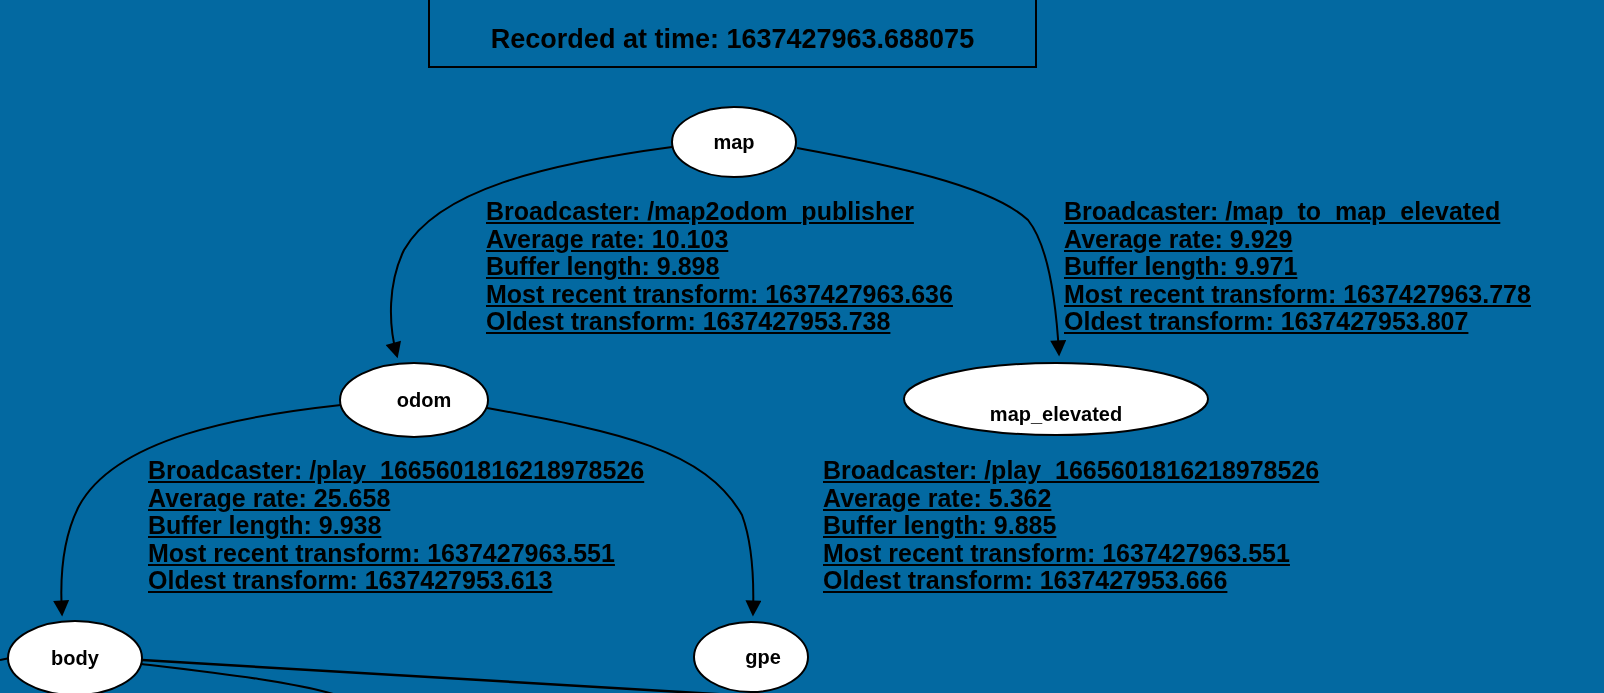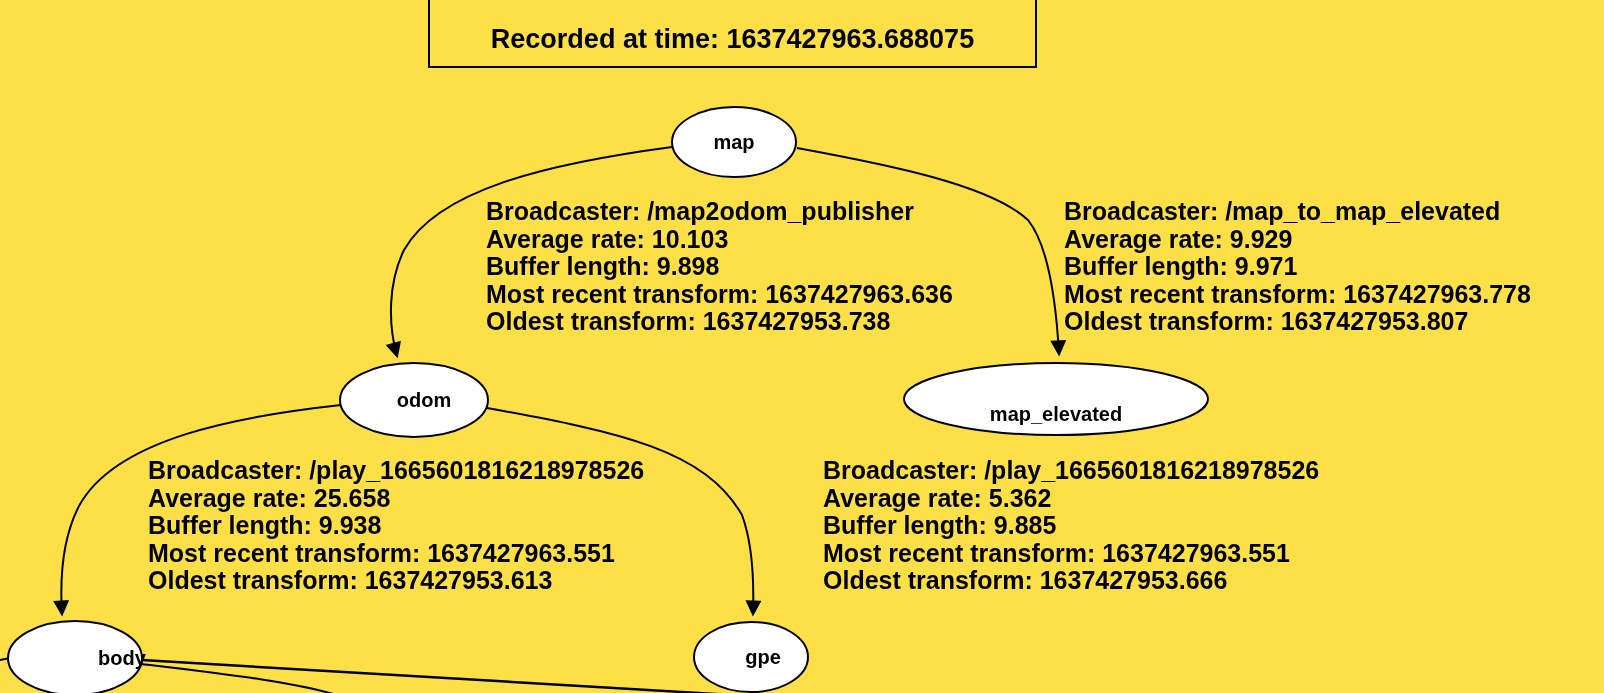--- a/index.html
+++ b/index.html
@@ -1,21 +1,21 @@
 <!DOCTYPE html>
 <html><head>
 <meta charset="utf-8">
 <style>
   html, body { margin: 0; padding: 0; background: #ffffff; }
   .canvas {
     position: relative;
     width: 1604px;
     height: 693px;
     overflow: hidden;
-    background: #fde047;
+    background: #0369a1;
     font-family: "Liberation Sans", sans-serif;
     color: #000000;
   }
   .graph-svg { position: absolute; left: 0; top: 0; }
   .title-box {
     position: absolute;
     left: 428px;
     top: -10px;
     width: 609px;
     height: 78px;
@@ -35,20 +35,21 @@
     font-size: 20px;
     font-weight: bold;
     white-space: nowrap;
   }
   .edge-label {
     position: absolute;
     font-size: 25px;
     font-weight: bold;
     line-height: 27.5px;
     white-space: nowrap;
+    text-decoration: underline;
   }
 </style>
 </head>
 <body>
 
 <div class="canvas">
 
   <svg class="graph-svg" width="1604" height="693" viewBox="0 0 1604 693">
     <defs>
       <marker id="arrow" viewBox="0 0 10 10" refX="8.5" refY="5" markerWidth="9" markerHeight="8" orient="auto">
@@ -75,21 +76,21 @@
     <ellipse cx="751" cy="657" rx="57" ry="35" fill="#ffffff" stroke="#000000" stroke-width="2"></ellipse>
   </svg>
 
   <div class="title-box">
     <span>Recorded at time: 1637427963.688075</span>
   </div>
 
   <div class="node-label" style="left:734px; top:142px;">map</div>
   <div class="node-label" style="left:424px; top:400px;">odom</div>
   <div class="node-label" style="left:1056px; top:414px;">map_elevated</div>
-  <div class="node-label" style="left:75px; top:658px;margin-left:47px;">body</div>
+  <div class="node-label" style="left:75px; top:658px;">body</div>
   <div class="node-label" style="left:751px; top:657px;margin-left:12px;">gpe</div>
 
   <div class="edge-label" style="left:486px; top:198px;">
     <div>Broadcaster: /map2odom_publisher</div>
     <div>Average rate: 10.103</div>
     <div>Buffer length: 9.898</div>
     <div>Most recent transform: 1637427963.636</div>
     <div>Oldest transform: 1637427953.738</div>
   </div>
 

